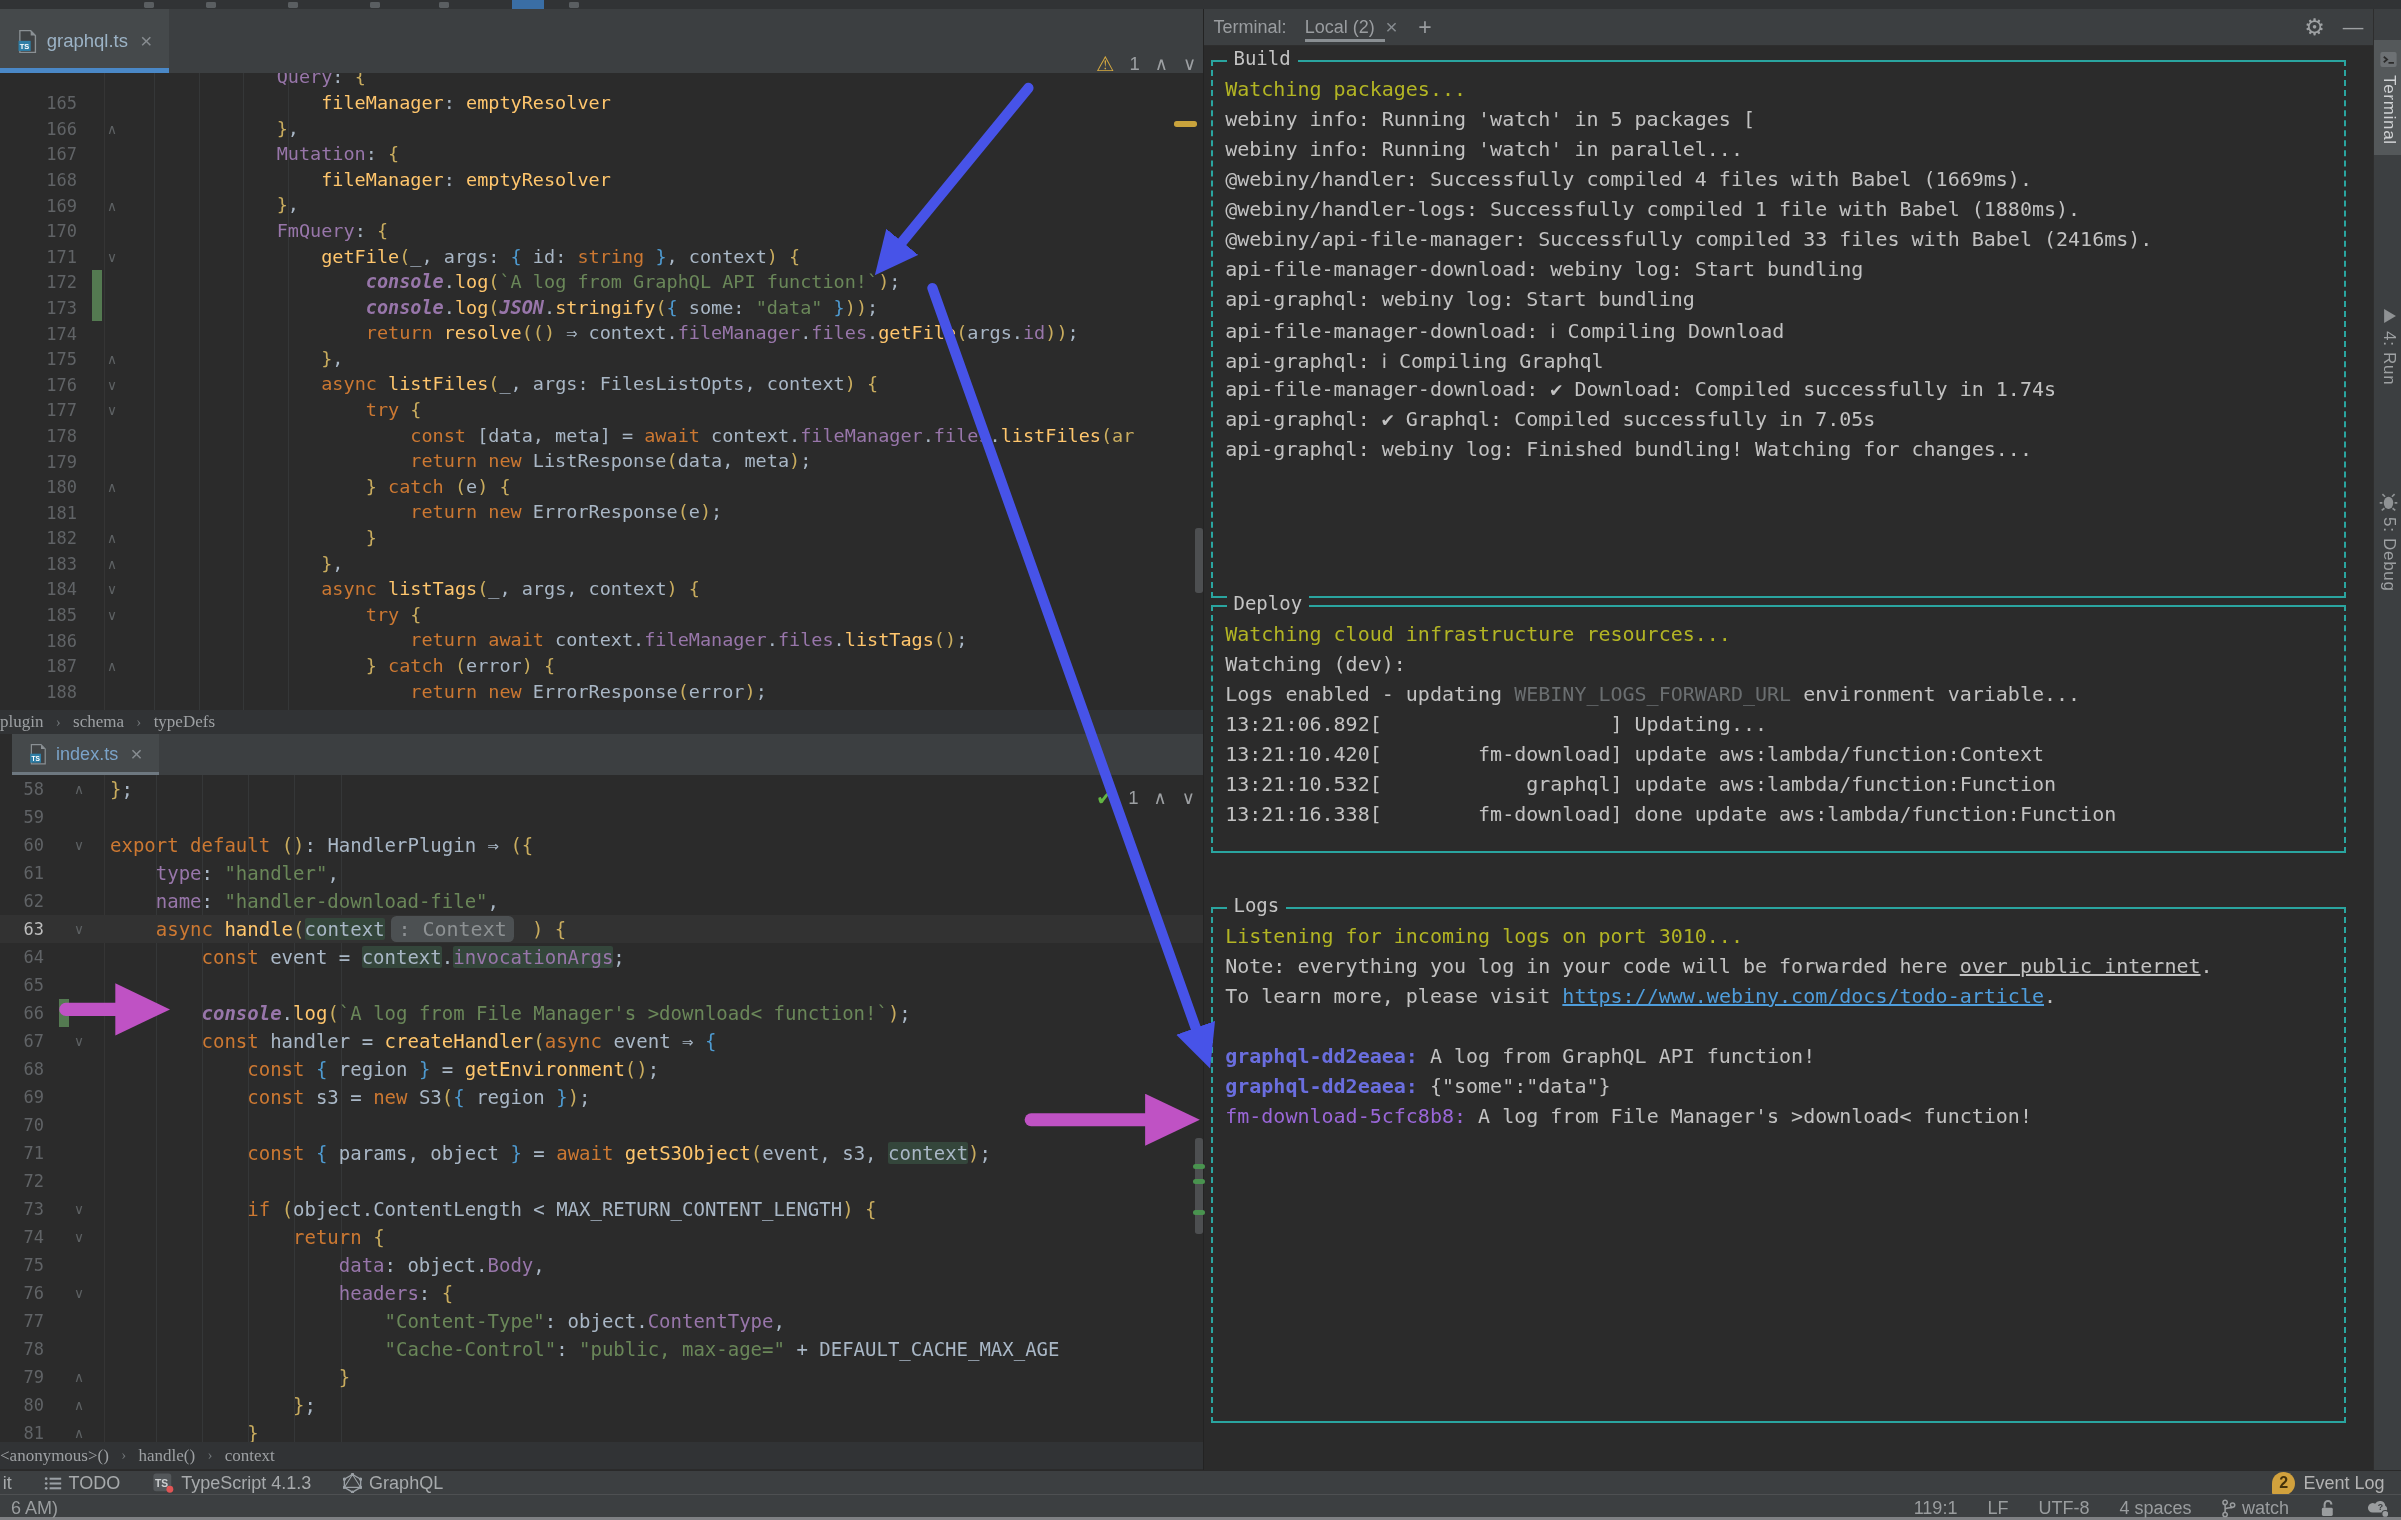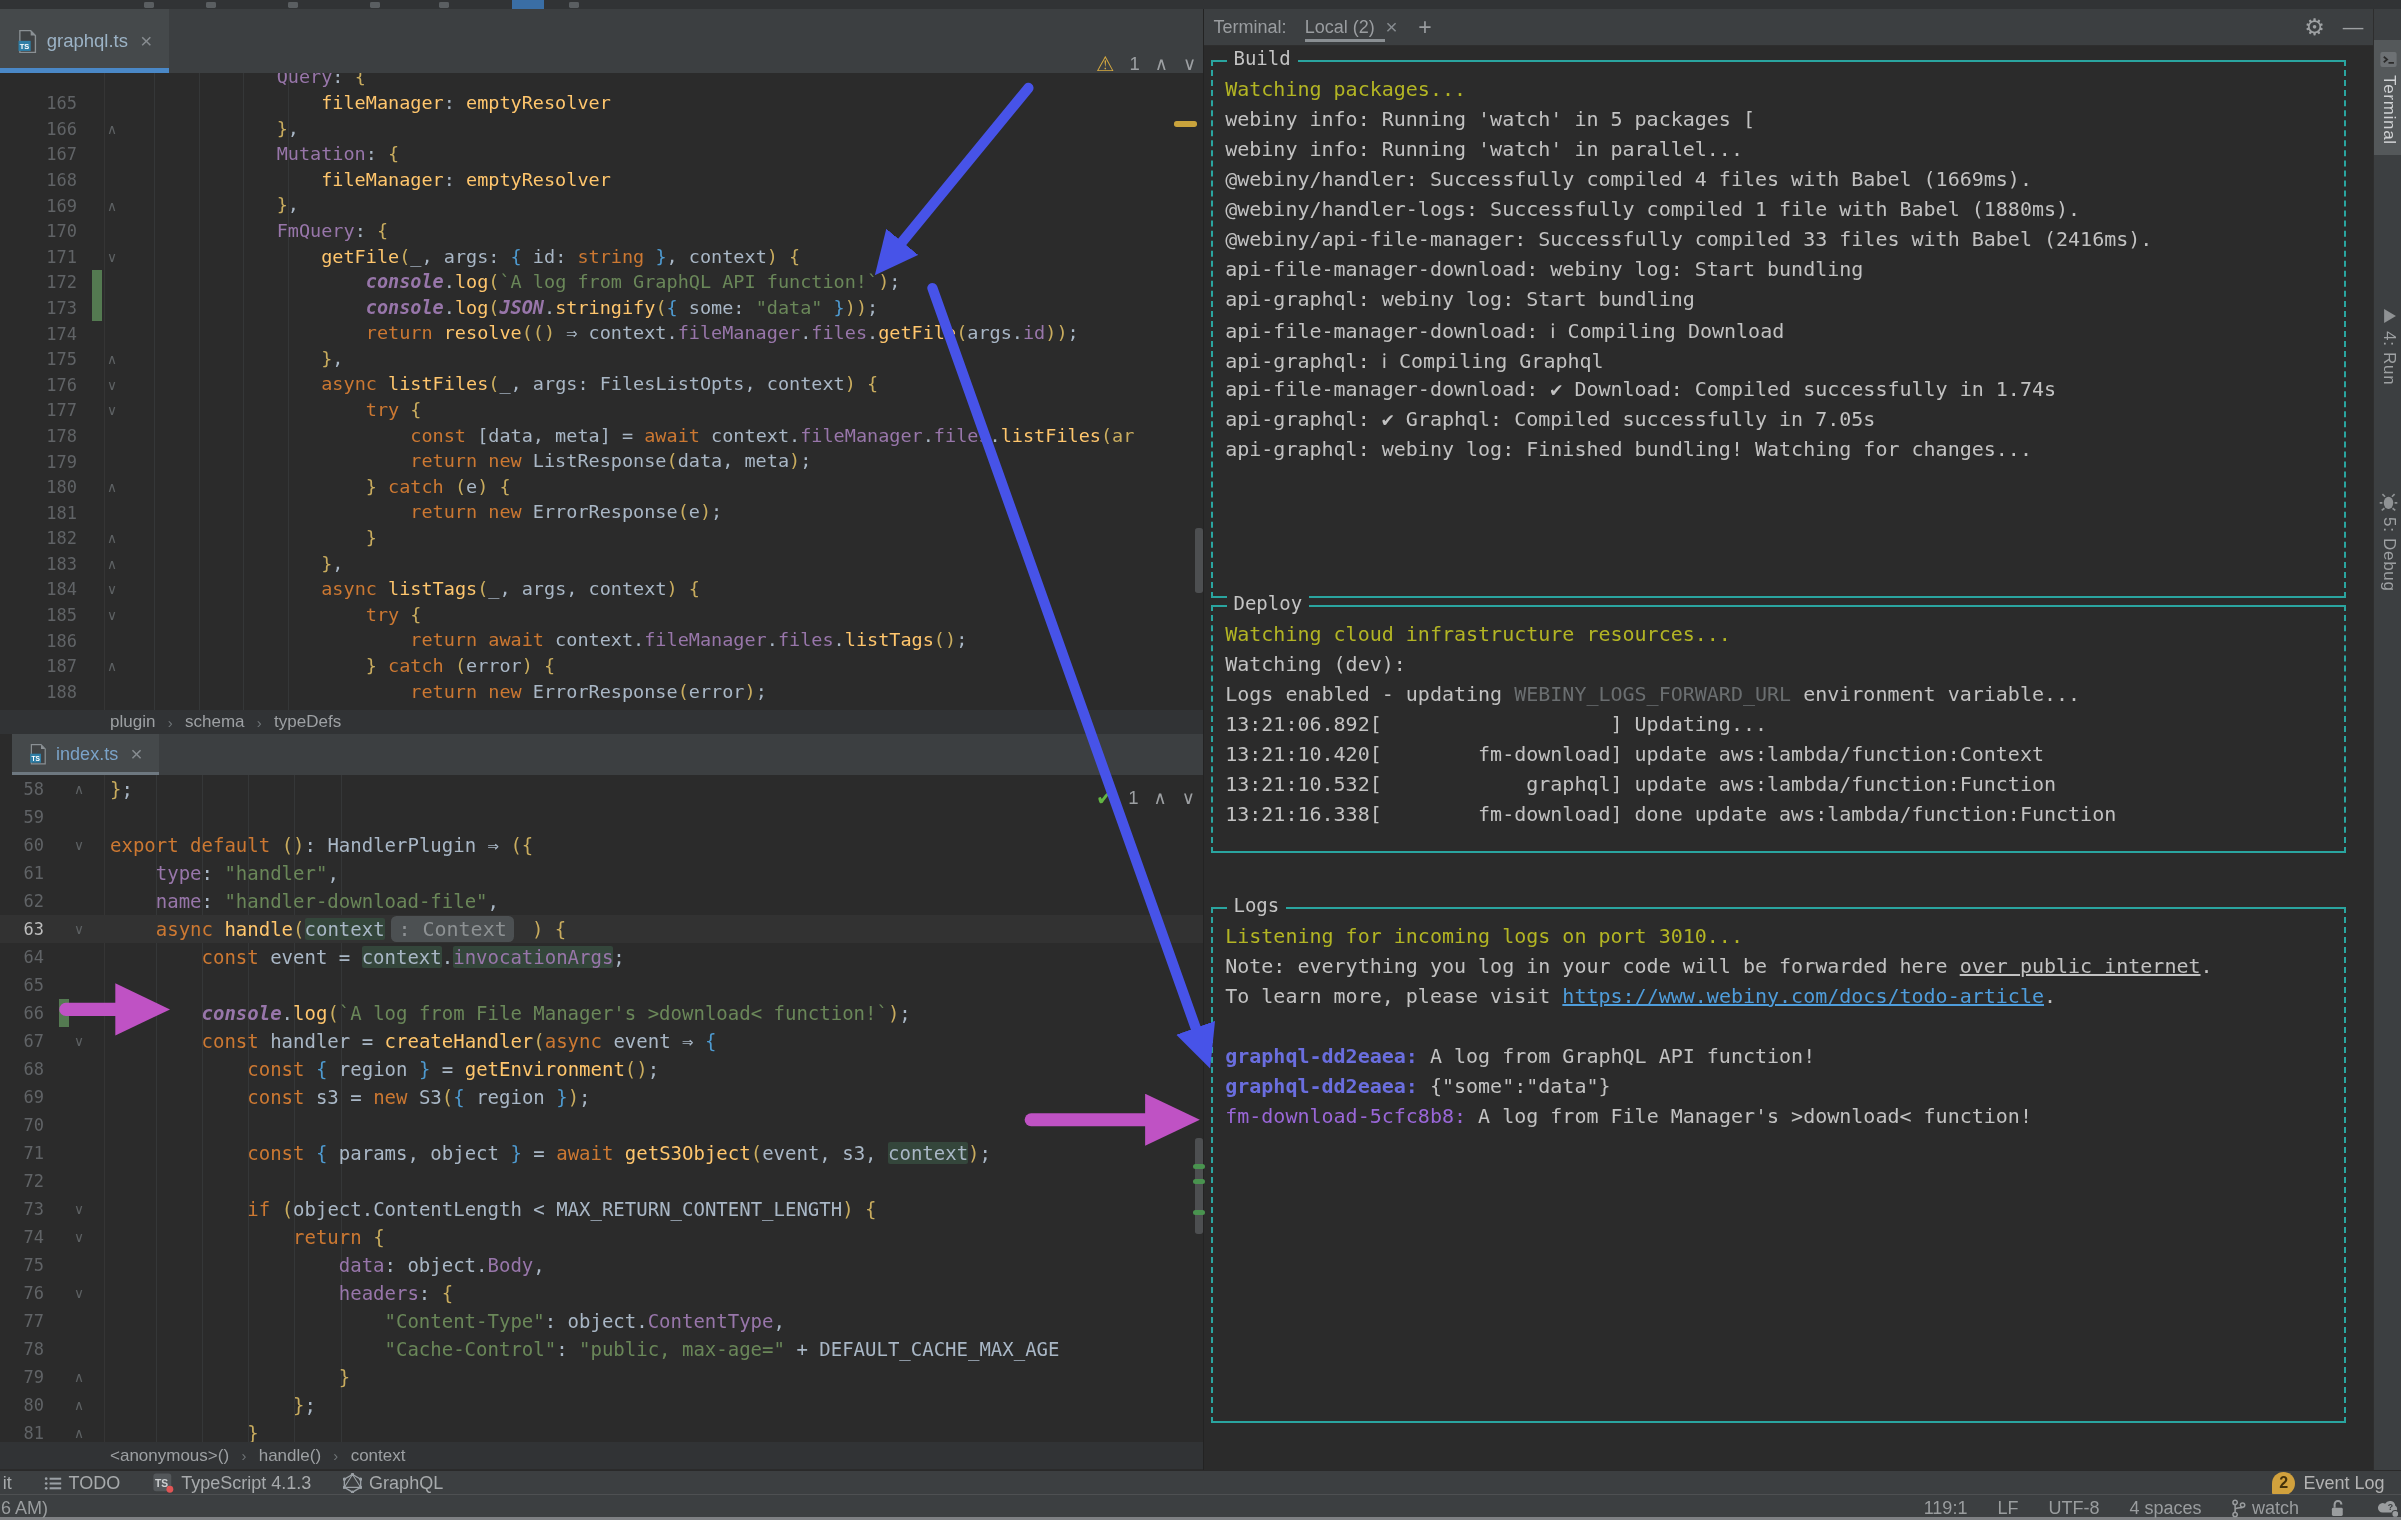--- a/index.html
+++ b/index.html
@@ -54,21 +54,21 @@
   
   .insp{position:absolute;display:flex;align-items:center;gap:15px;z-index:6;
         font-size:18.5px;color:#9da0a3;}
   .insp .warn{color:#d5a940;font-size:20.6px;}
   .insp .ok{color:#62b543;font-size:20.6px;}
   .insp .chev{color:#9da0a3;font-size:18px;}
   .scrollmark{position:absolute;border-radius:2.7px;z-index:6;}
 
   
   .crumbbar{position:absolute;left:0;width:1203px;background:#313335;display:flex;align-items:center;
-            gap:12.3px;color:#9da0a3;font-size:17px;padding-left:110px;box-sizing:border-box;}
+            gap:12.3px;color:#9da0a3;font-size:17px;box-sizing:border-box;font-family:Liberation Serif, serif;}
   .crumb1{top:710px;height:24px;}
   .crumb2{top:1442px;height:27.4px;}
   .crumb-sep{color:#6f7477;font-size:15px;}
 
   
   .term{position:absolute;left:1203px;top:9px;width:1169px;height:1461px;background:#2b2b2b;
         border-left:1.4px solid #232323;}
   .term-tabbar{position:absolute;left:0;top:0;width:100%;height:37px;background:#3c3f41;
                display:flex;align-items:center;color:#9a9da0;font-size:18px;box-sizing:border-box;
                padding:0 9.6px;border-bottom:0.7px solid #2e2e2e;}
@@ -101,21 +101,21 @@
 
   
   .toolrow{position:absolute;left:0;top:1470px;width:2401px;height:24px;background:#3c3f41;
            border-top:0.7px solid #2a2a2a;display:flex;align-items:center;color:#a7aaac;font-size:18px;}
   .toolitem{display:flex;align-items:center;gap:6.9px;margin-right:32px;}
   .eventlog{margin-left:auto;margin-right:16.5px;display:flex;align-items:center;gap:8.2px;color:#b3b3b3;}
   .evbadge{width:23px;height:23px;border-radius:50% 50% 50% 2.7px;background:#d1a13d;color:#44320b;
            font-weight:bold;font-size:16px;display:flex;align-items:center;justify-content:center;}
   .statusrow{position:absolute;left:0;top:1494px;width:2401px;height:27.4px;background:#3c3f41;
              border-top:0.7px solid #4e5052;display:flex;align-items:center;color:#9a9d9f;font-size:18px;
-             box-sizing:border-box;padding:0 1px;justify-content:flex-end;}
+             box-sizing:border-box;padding:0 11px;justify-content:flex-end;}
   .statusitems{margin-left:auto;display:flex;align-items:center;gap:30px;}
   .bottom-edge{position:absolute;left:0;top:1517px;width:2401px;height:4.1px;background:#8f9193;opacity:.8;}
 
   .ticon{display:inline-flex;}
   svg{display:block;}
   .arrows{position:absolute;left:0;top:0;z-index:50;pointer-events:none;}
 </style>
 </head>
 <body>
 

